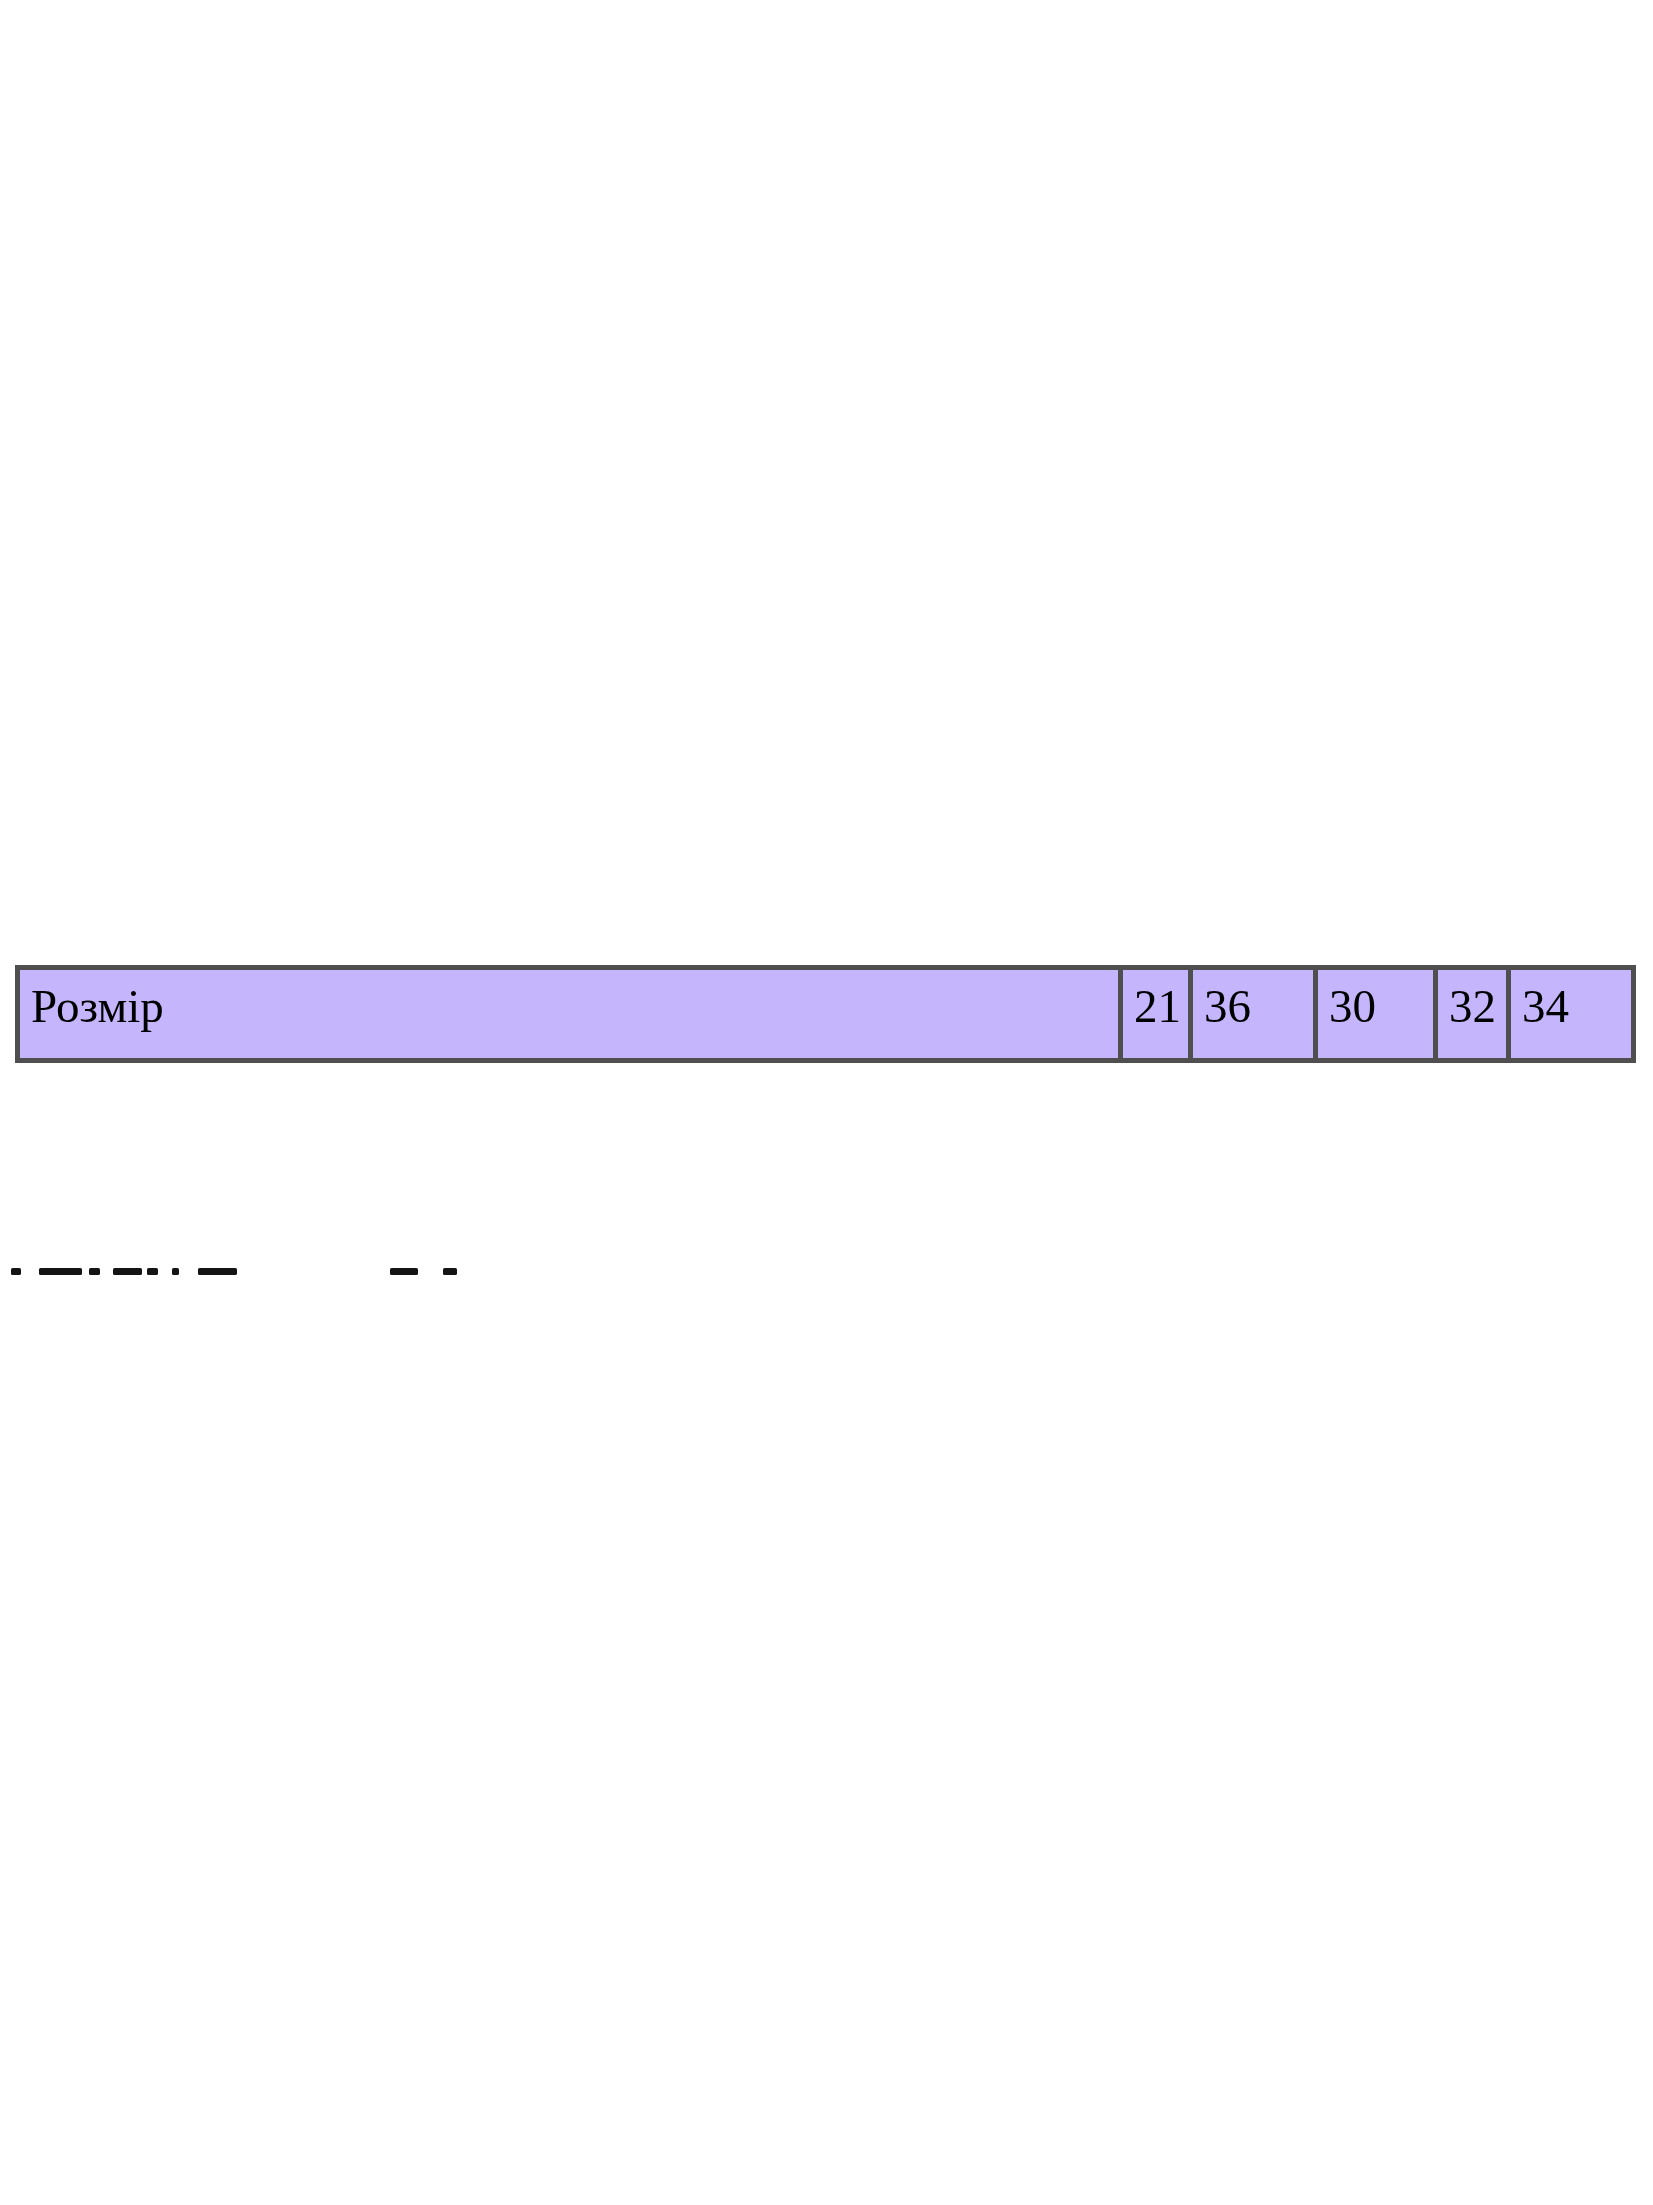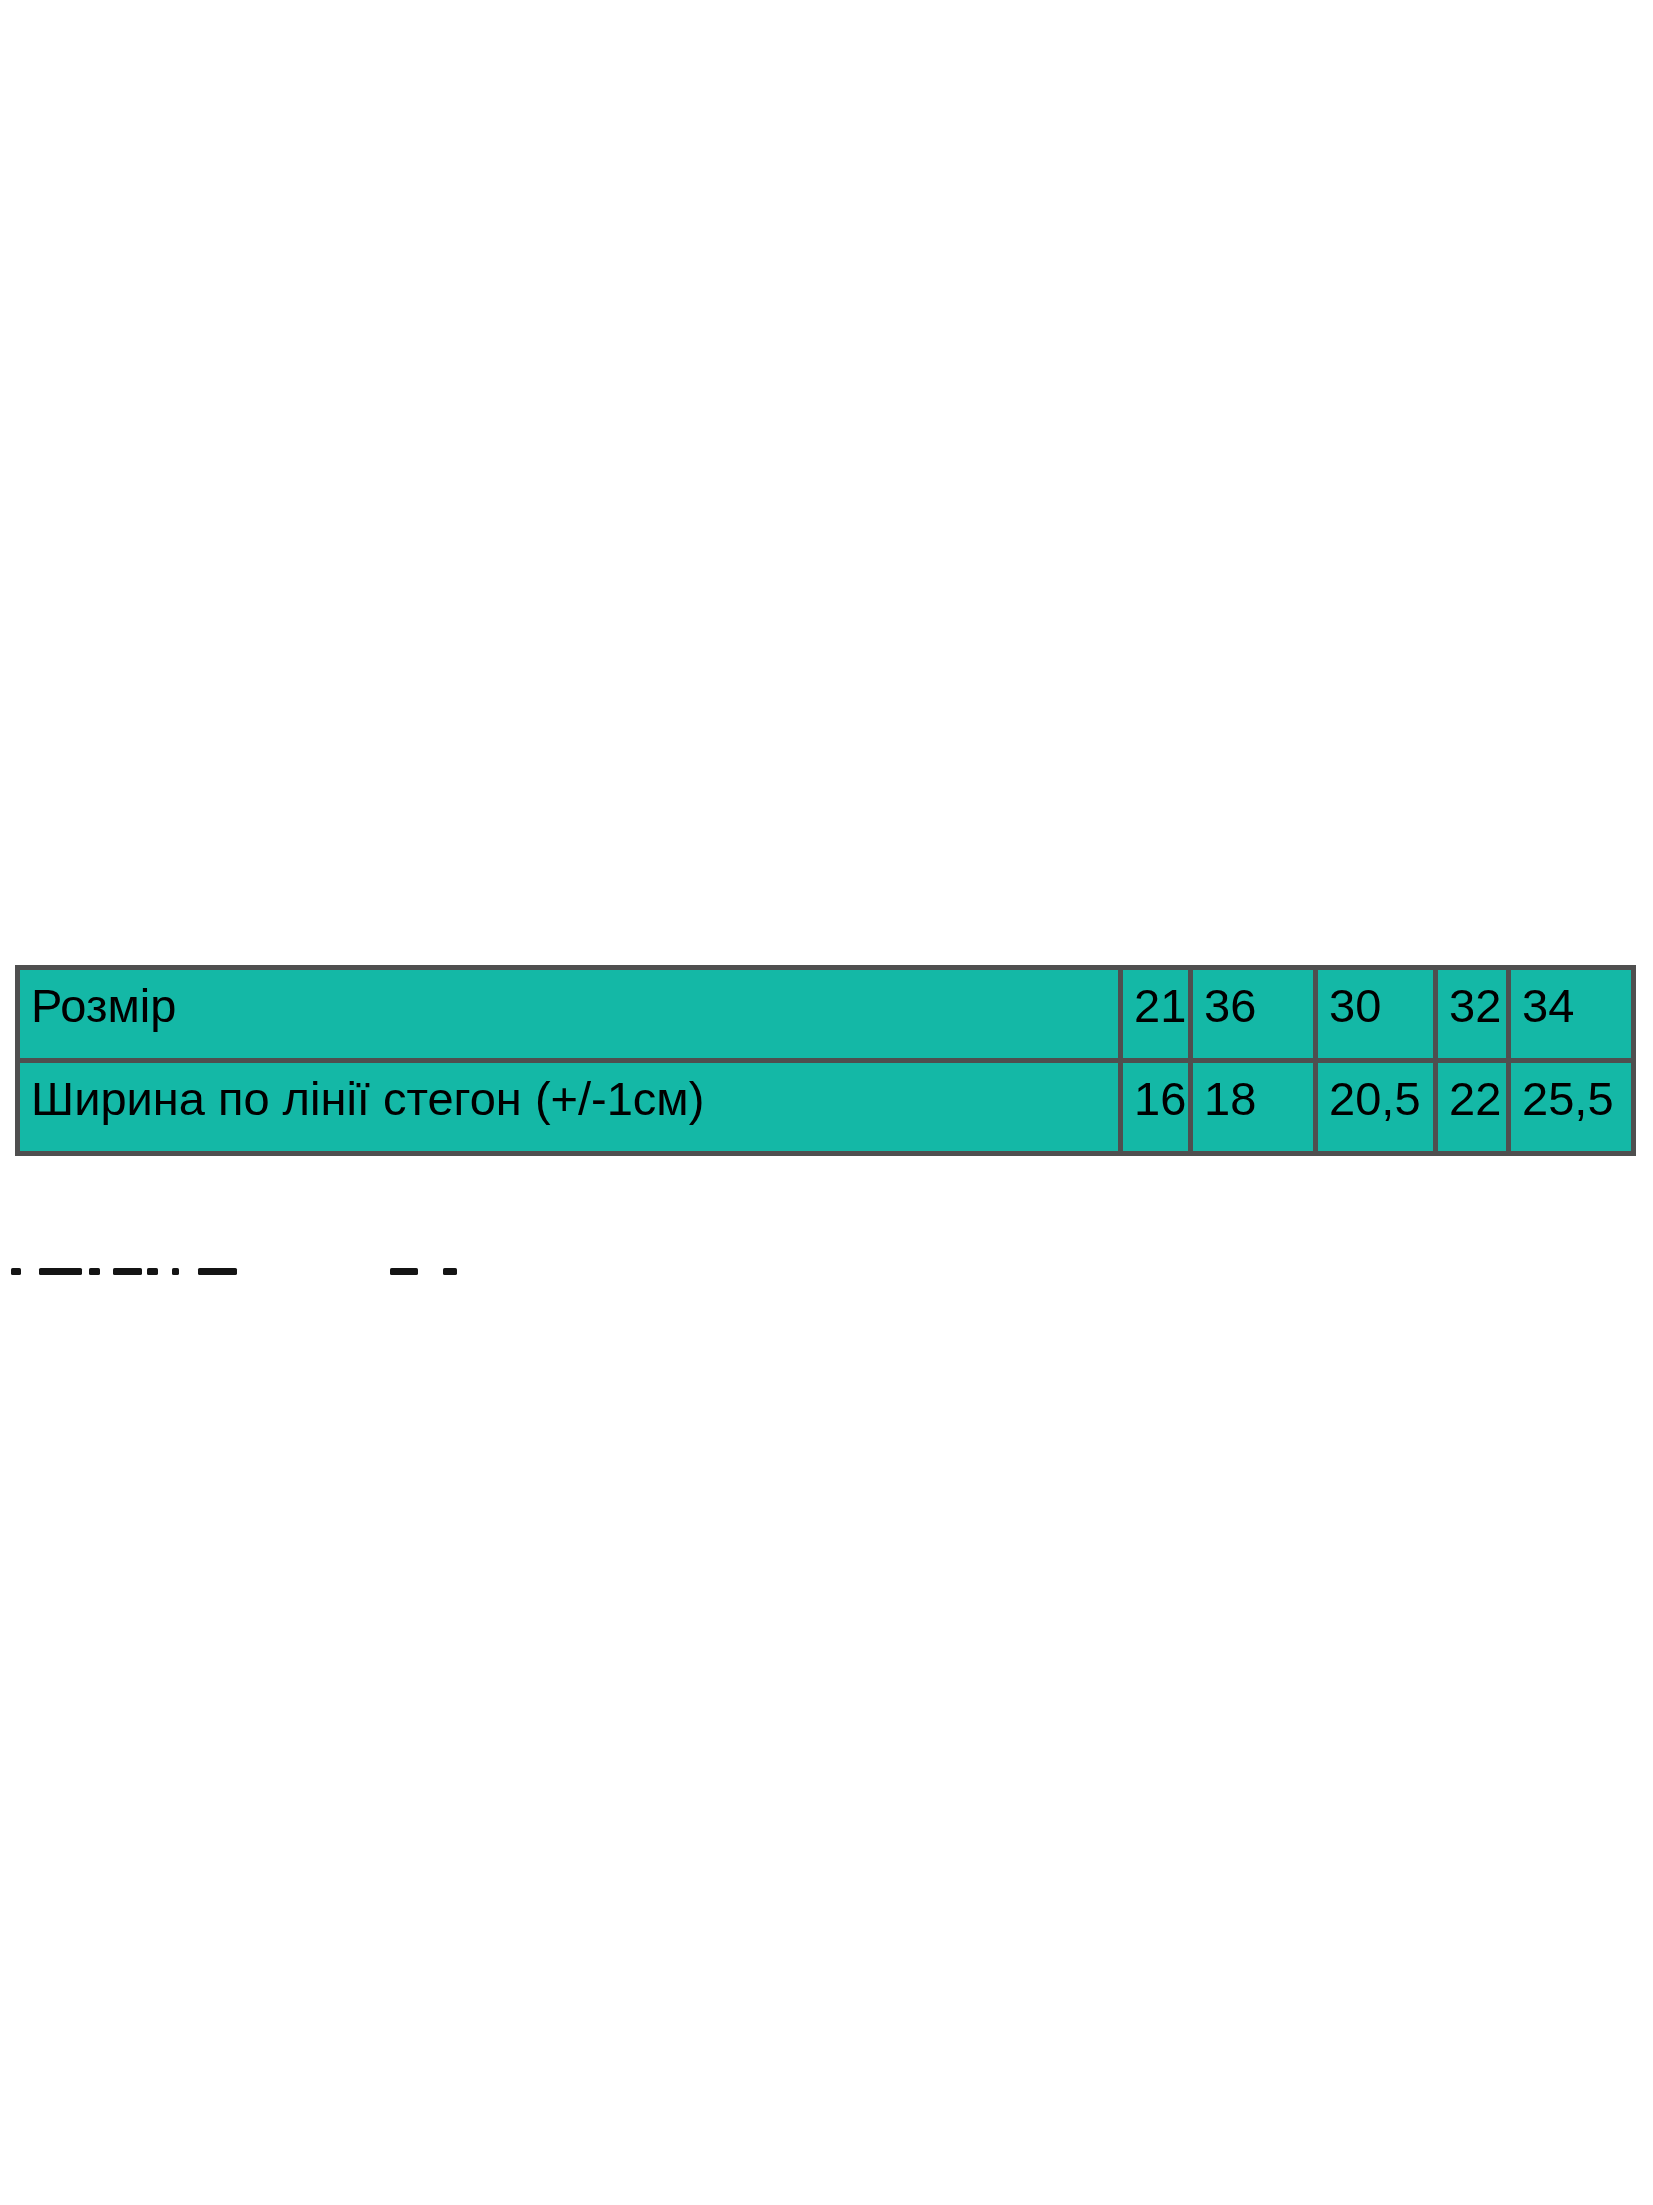--- a/index.html
+++ b/index.html
@@ -27,21 +27,22 @@
   }
   table.size-table td {
     border: 5.7px solid #4f4f4f;
     vertical-align: top;
     height: 78px;
     padding: 9.8px 4.9px 0 11.4px;
     font-size: 47px;
     line-height: 1.12;
     white-space: nowrap;
     overflow: hidden;
-    background: #14b8a6;
+    background: #c4b5fd;
+    font-family: Liberation Serif, serif;
   }
   col.c-label { width: 1103px; }
   col.c-26 { width: 70px; }
   col.c-28 { width: 125px; }
   col.c-30 { width: 120px; }
   col.c-32 { width: 73px; }
   col.c-34 { width: 125px; }
 
   .clipped-line {
     position: absolute;
@@ -74,28 +75,20 @@
     </colgroup>
     <tbody>
       <tr>
         <td style="border-color: rgb(79, 79, 79); color: rgb(0, 0, 0);">Розмір</td>
         <td style="border-color: rgb(79, 79, 79); color: rgb(0, 0, 0);">21</td>
         <td style="border-color: rgb(79, 79, 79); color: rgb(0, 0, 0);">36</td>
         <td style="border-color: rgb(79, 79, 79); color: rgb(0, 0, 0);">30</td>
         <td style="border-color: rgb(79, 79, 79); color: rgb(0, 0, 0);">32</td>
         <td style="border-color: rgb(79, 79, 79); color: rgb(0, 0, 0);">34</td>
       </tr>
-      <tr>
-        <td style="border-color: rgb(79, 79, 79); color: rgb(0, 0, 0);">Ширина по лінії стегон (+/-1см)</td>
-        <td style="border-color: rgb(79, 79, 79); color: rgb(0, 0, 0);">16</td>
-        <td style="border-color: rgb(79, 79, 79); color: rgb(0, 0, 0);">18</td>
-        <td style="border-color: rgb(79, 79, 79); color: rgb(0, 0, 0);">20,5</td>
-        <td style="border-color: rgb(79, 79, 79); color: rgb(0, 0, 0);">22</td>
-        <td style="border-color: rgb(79, 79, 79); color: rgb(0, 0, 0);">25,5</td>
-      </tr>
     </tbody>
   </table>
 
   <div class="clipped-line">
       <span class="frag" style="left: 11.4px; width: 9.8px;"></span>
       <span class="frag" style="left: 39px; width: 43px;"></span>
       <span class="frag" style="left: 89px; width: 11.4px;"></span>
       <span class="frag" style="left: 113px; width: 29px;"></span>
       <span class="frag" style="left: 147px; width: 11.4px;"></span>
       <span class="frag" style="left: 172px; width: 7.4px;"></span>

